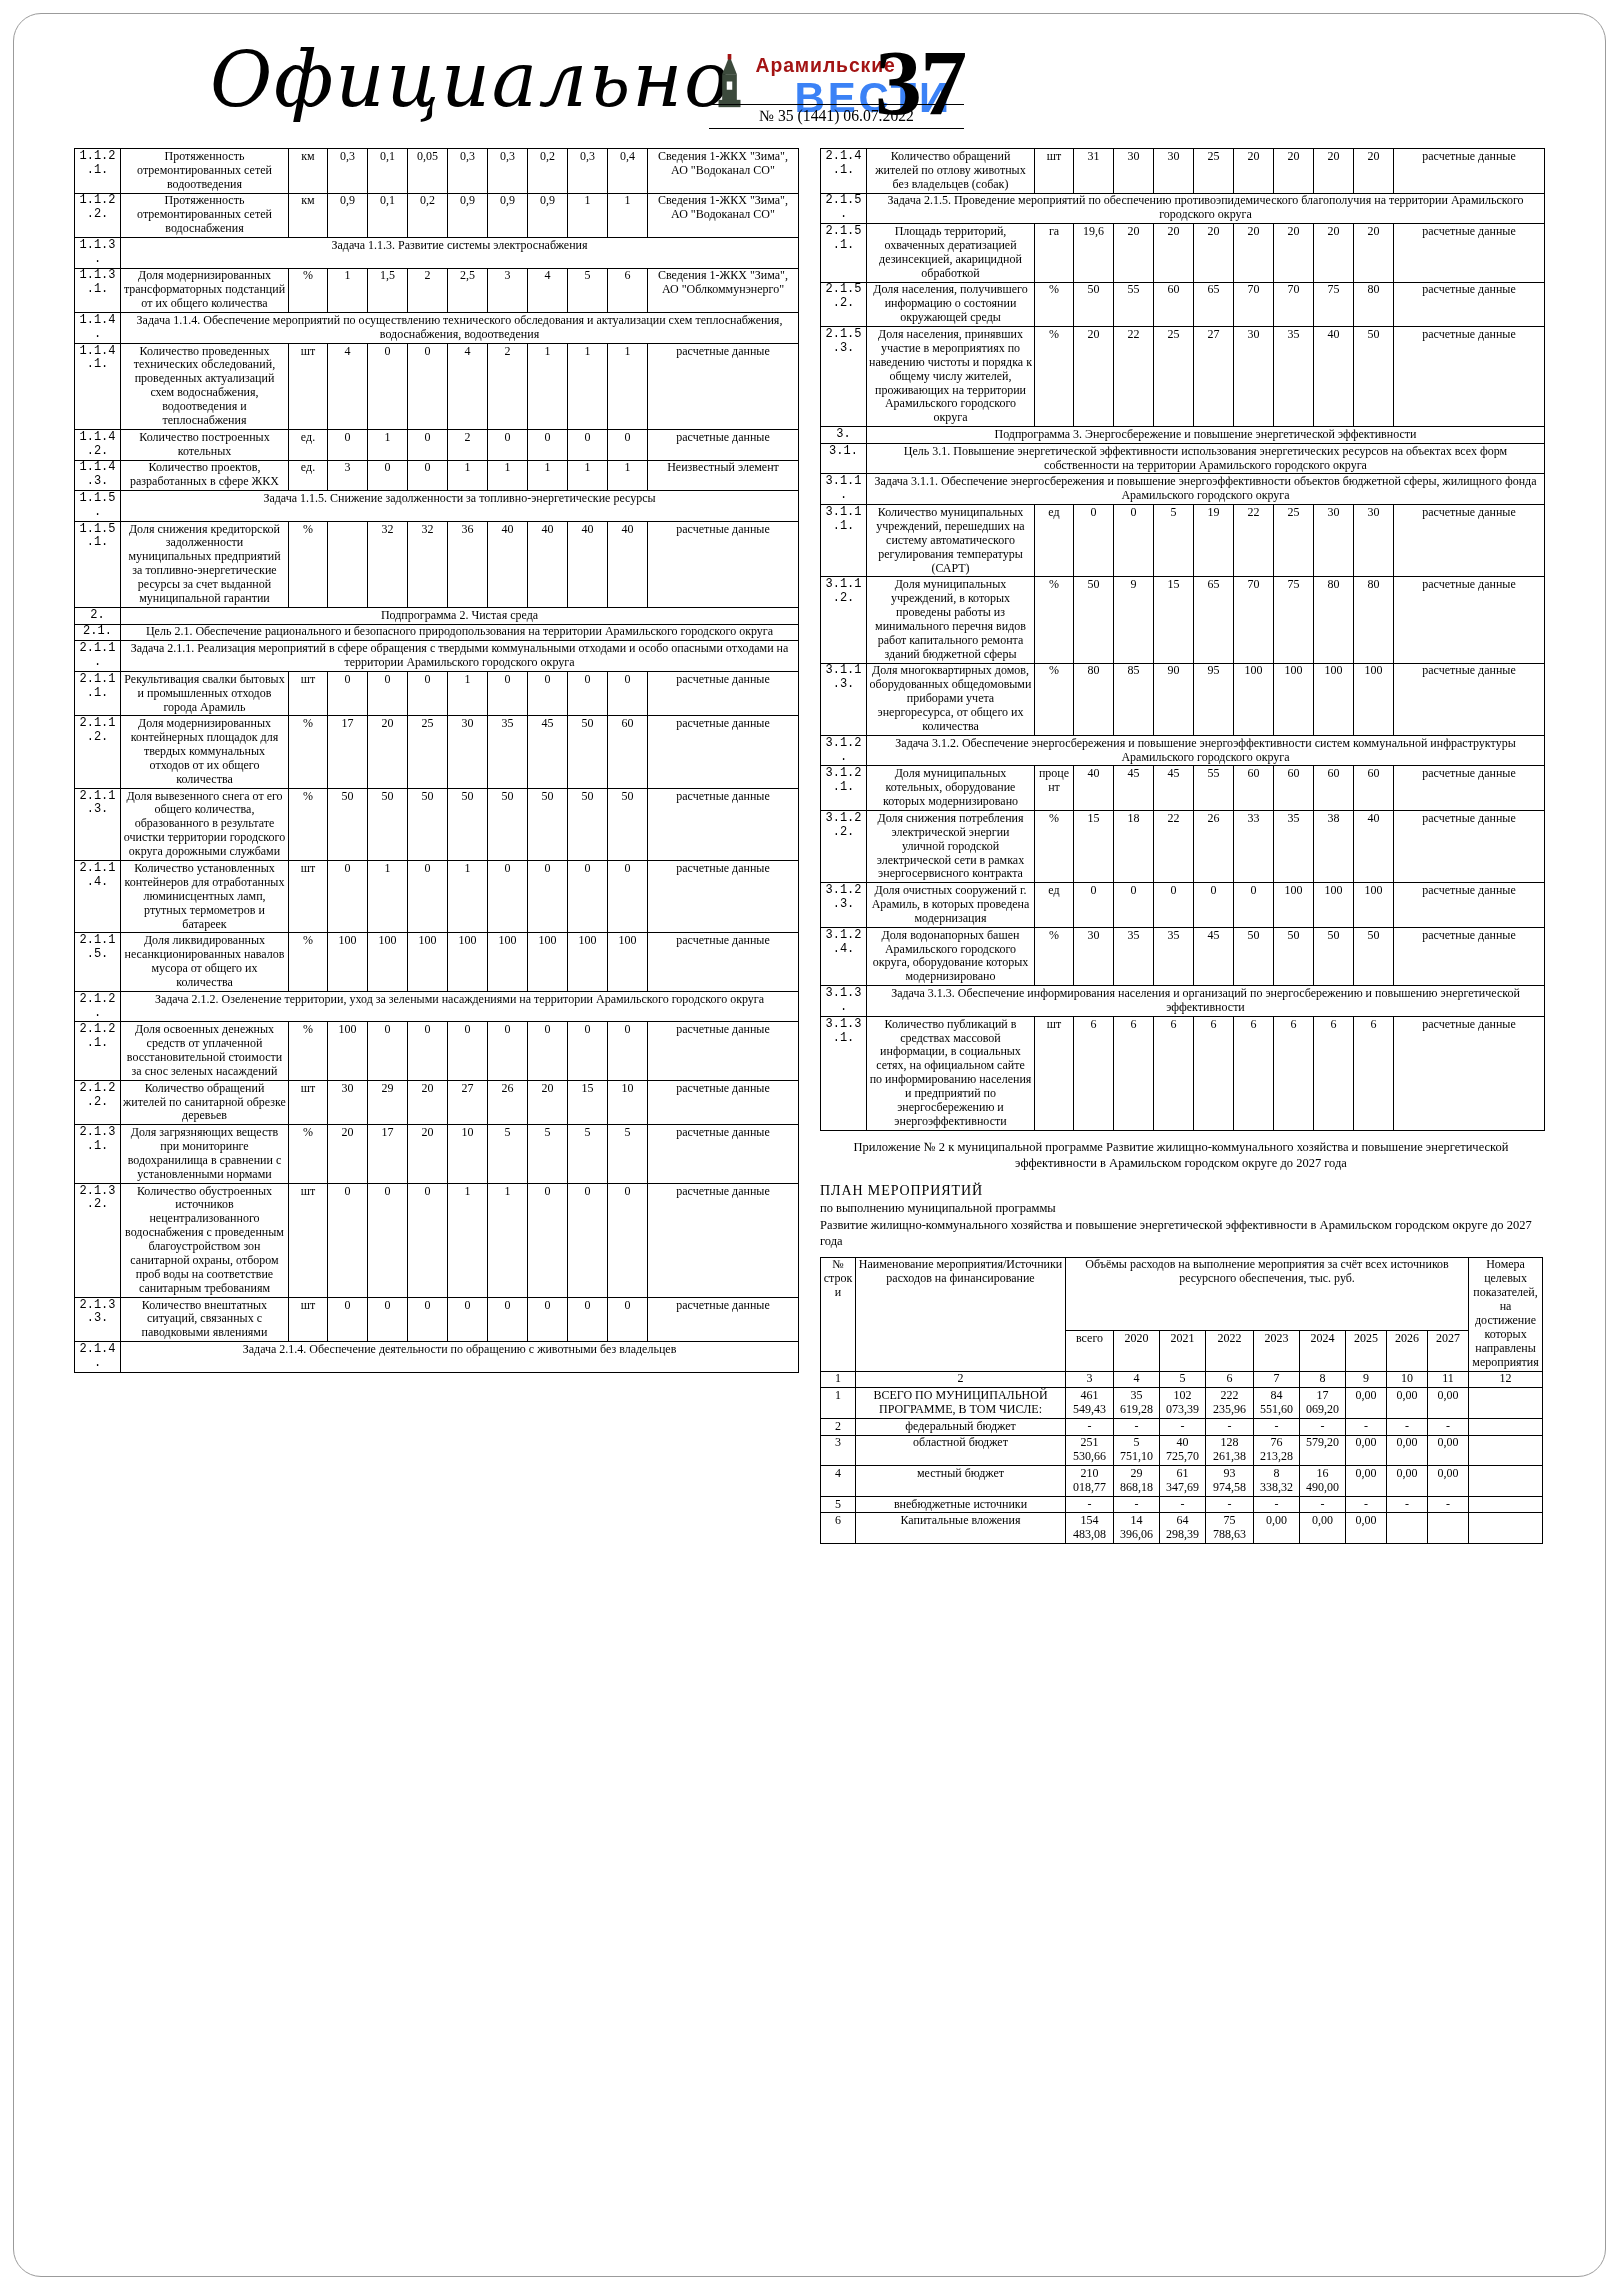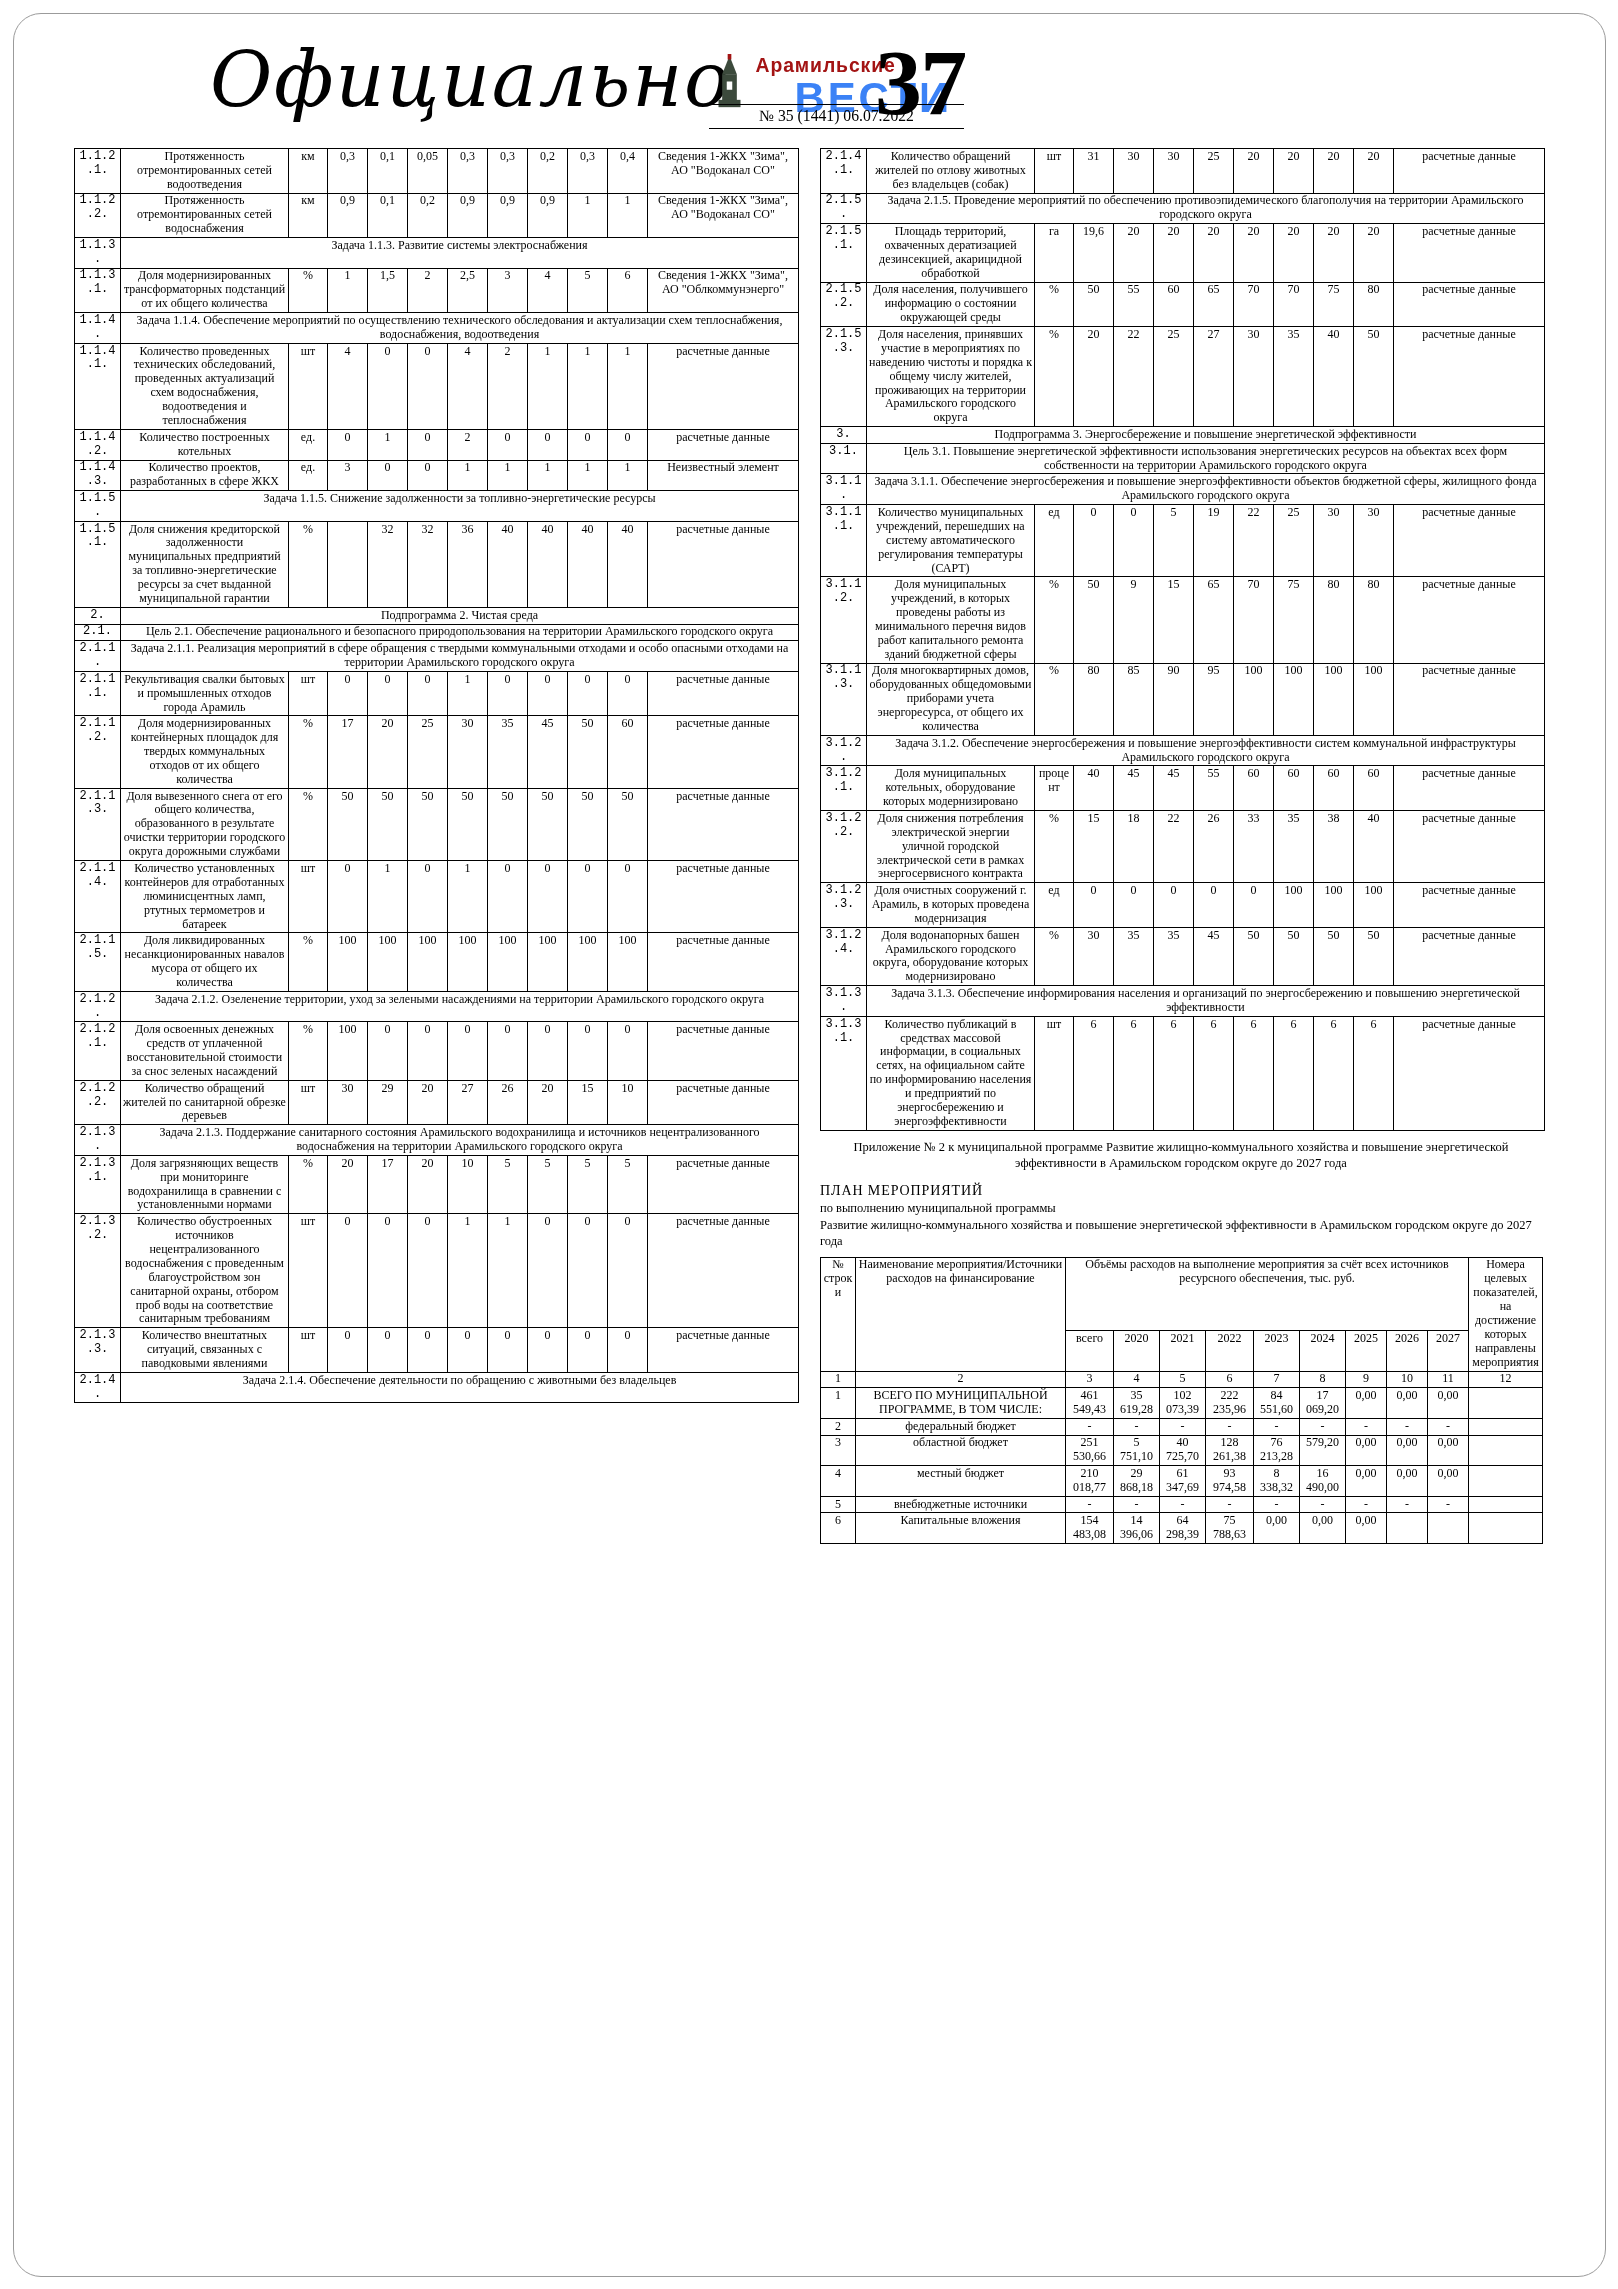--- a/index.html
+++ b/index.html
@@ -335,24 +335,20 @@
           <td class="c-unit">шт</td>
           <td class="c-val">30</td>
           <td class="c-val">29</td>
           <td class="c-val">20</td>
           <td class="c-val">27</td>
           <td class="c-val">26</td>
           <td class="c-val">20</td>
           <td class="c-val">15</td>
           <td class="c-val">10</td>
           <td class="c-note">расчетные данные</td>
-        </tr>
-        <tr>
-          <td class="c-num">2.1.3.</td>
-          <td class="c-section" colspan="11">Задача 2.1.3. Поддержание санитарного состояния Арамильского водохранилища и источников нецентрализованного водоснабжения на территории Арамильского городского округа</td>
         </tr>
         <tr>
           <td class="c-num">2.1.3.1.</td>
           <td class="c-name">Доля загрязняющих веществ при мониторинге водохранилища в сравнении с установленными нормами</td>
           <td class="c-unit">%</td>
           <td class="c-val">20</td>
           <td class="c-val">17</td>
           <td class="c-val">20</td>
           <td class="c-val">10</td>
           <td class="c-val">5</td>

